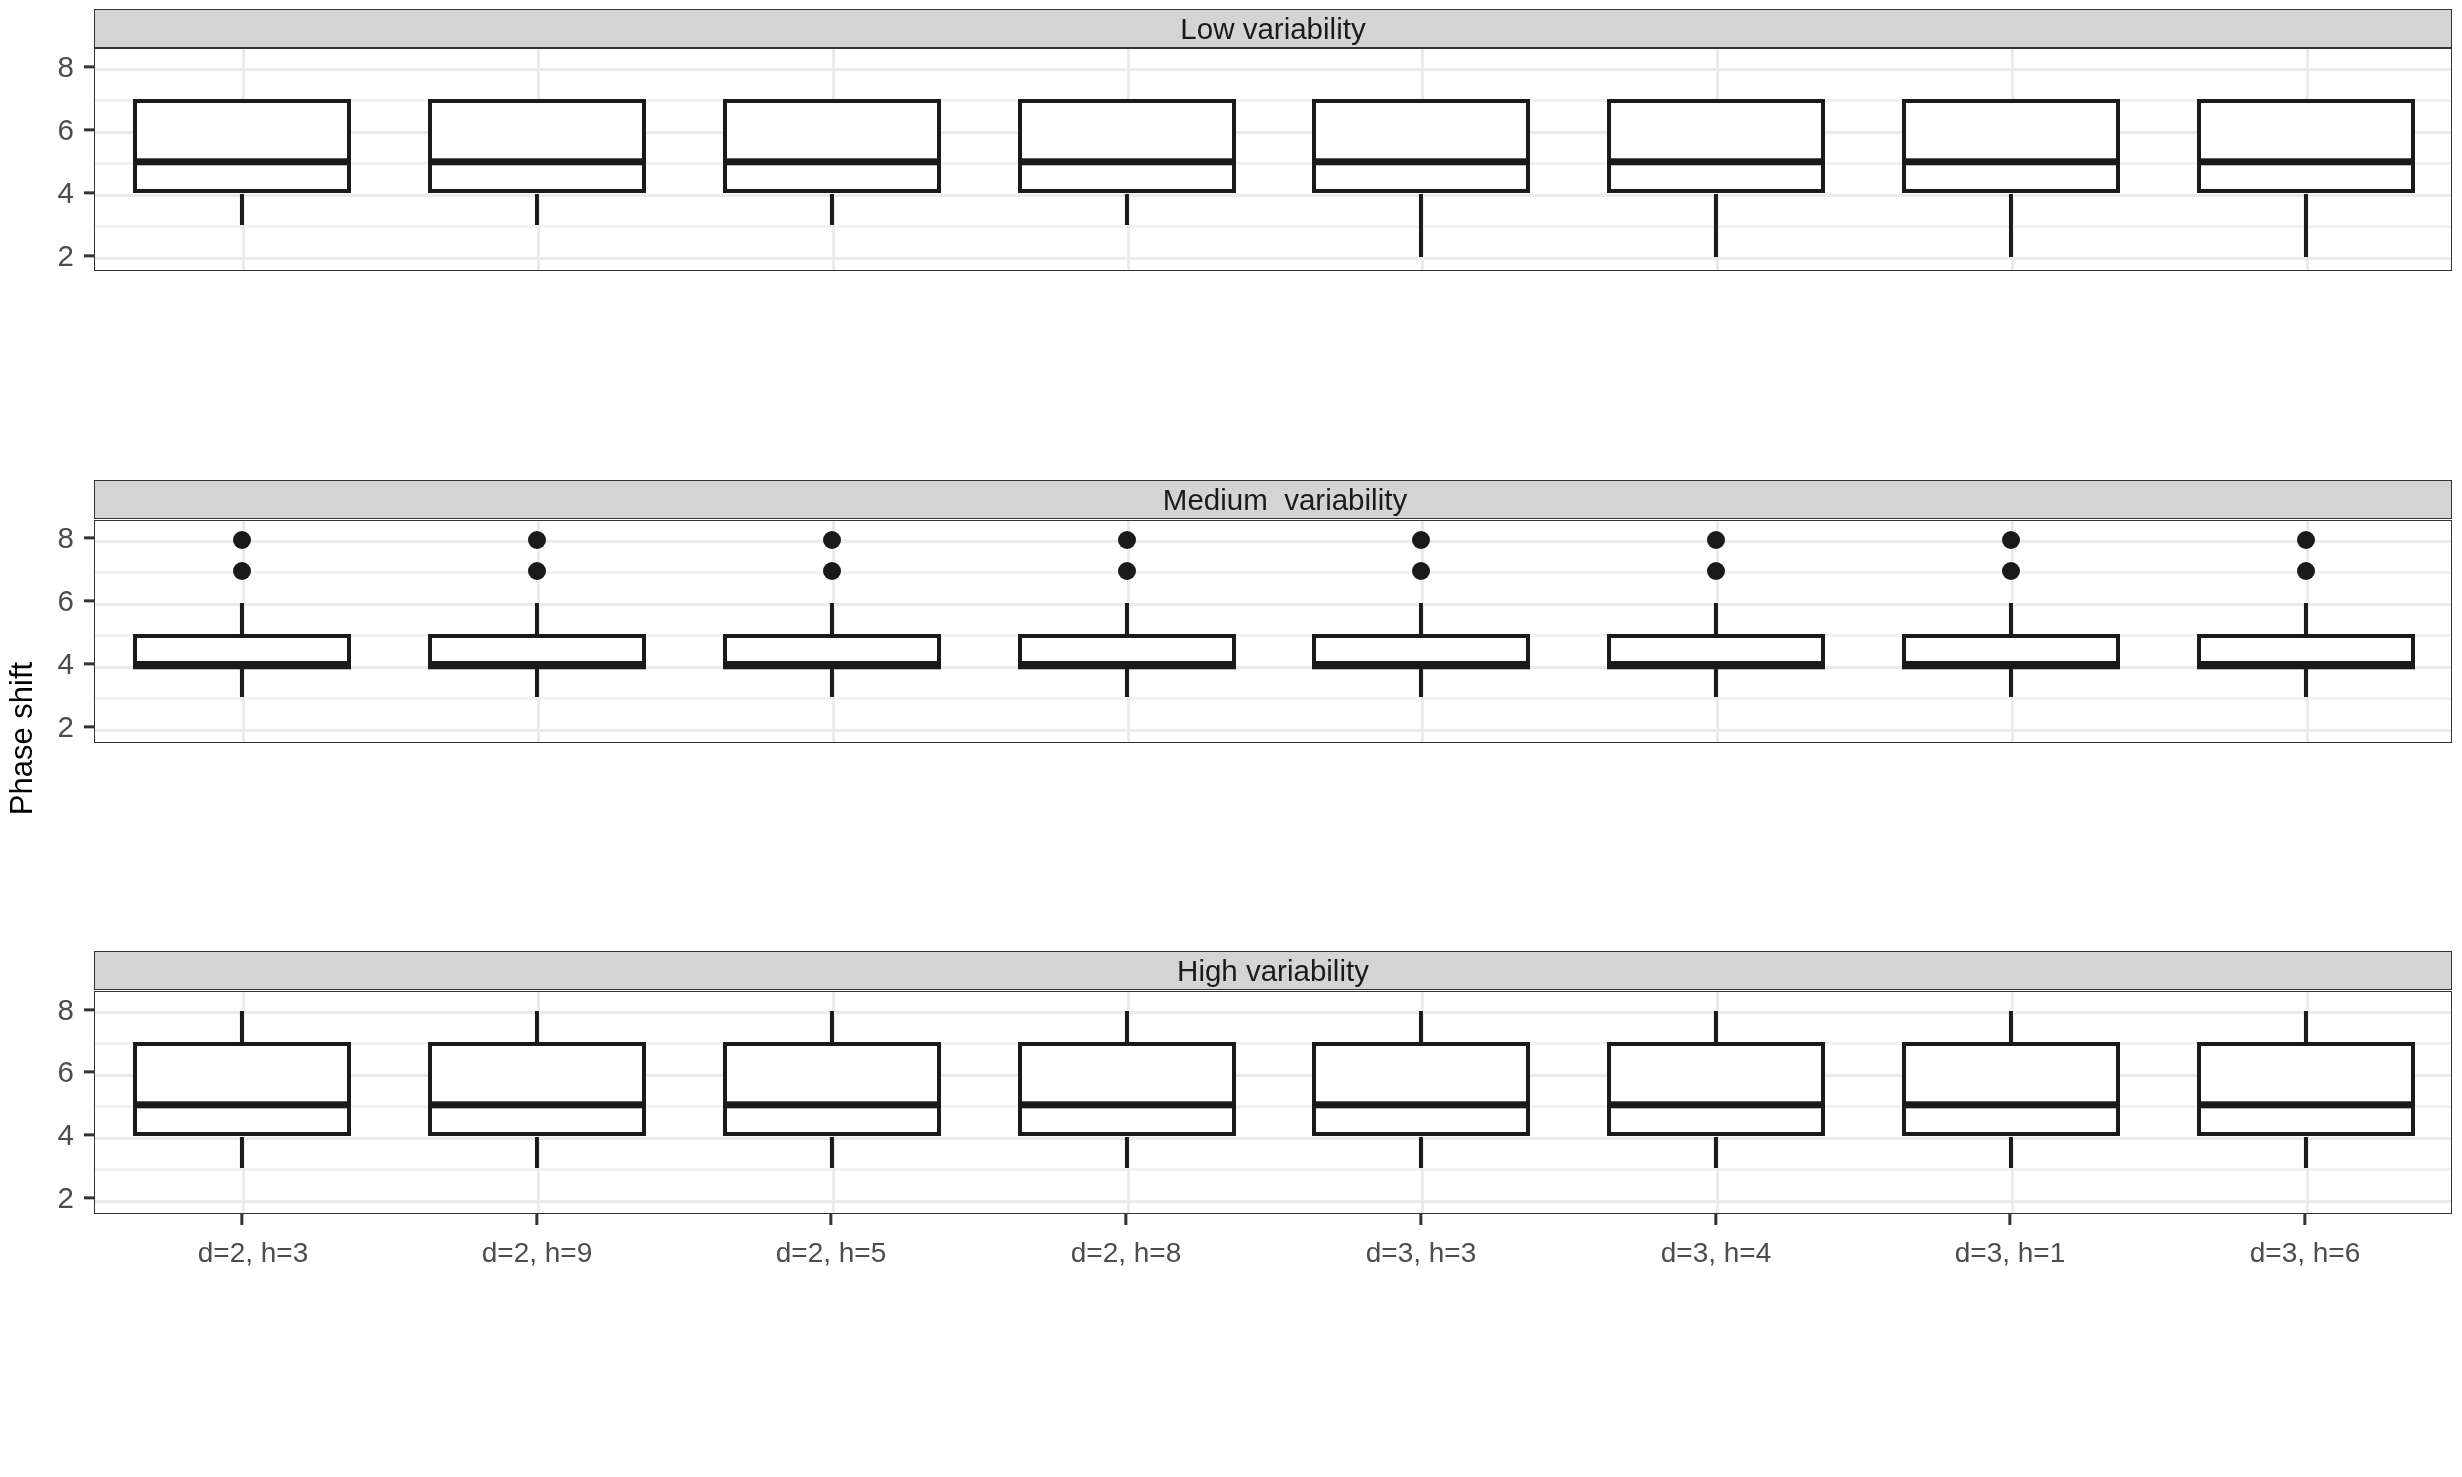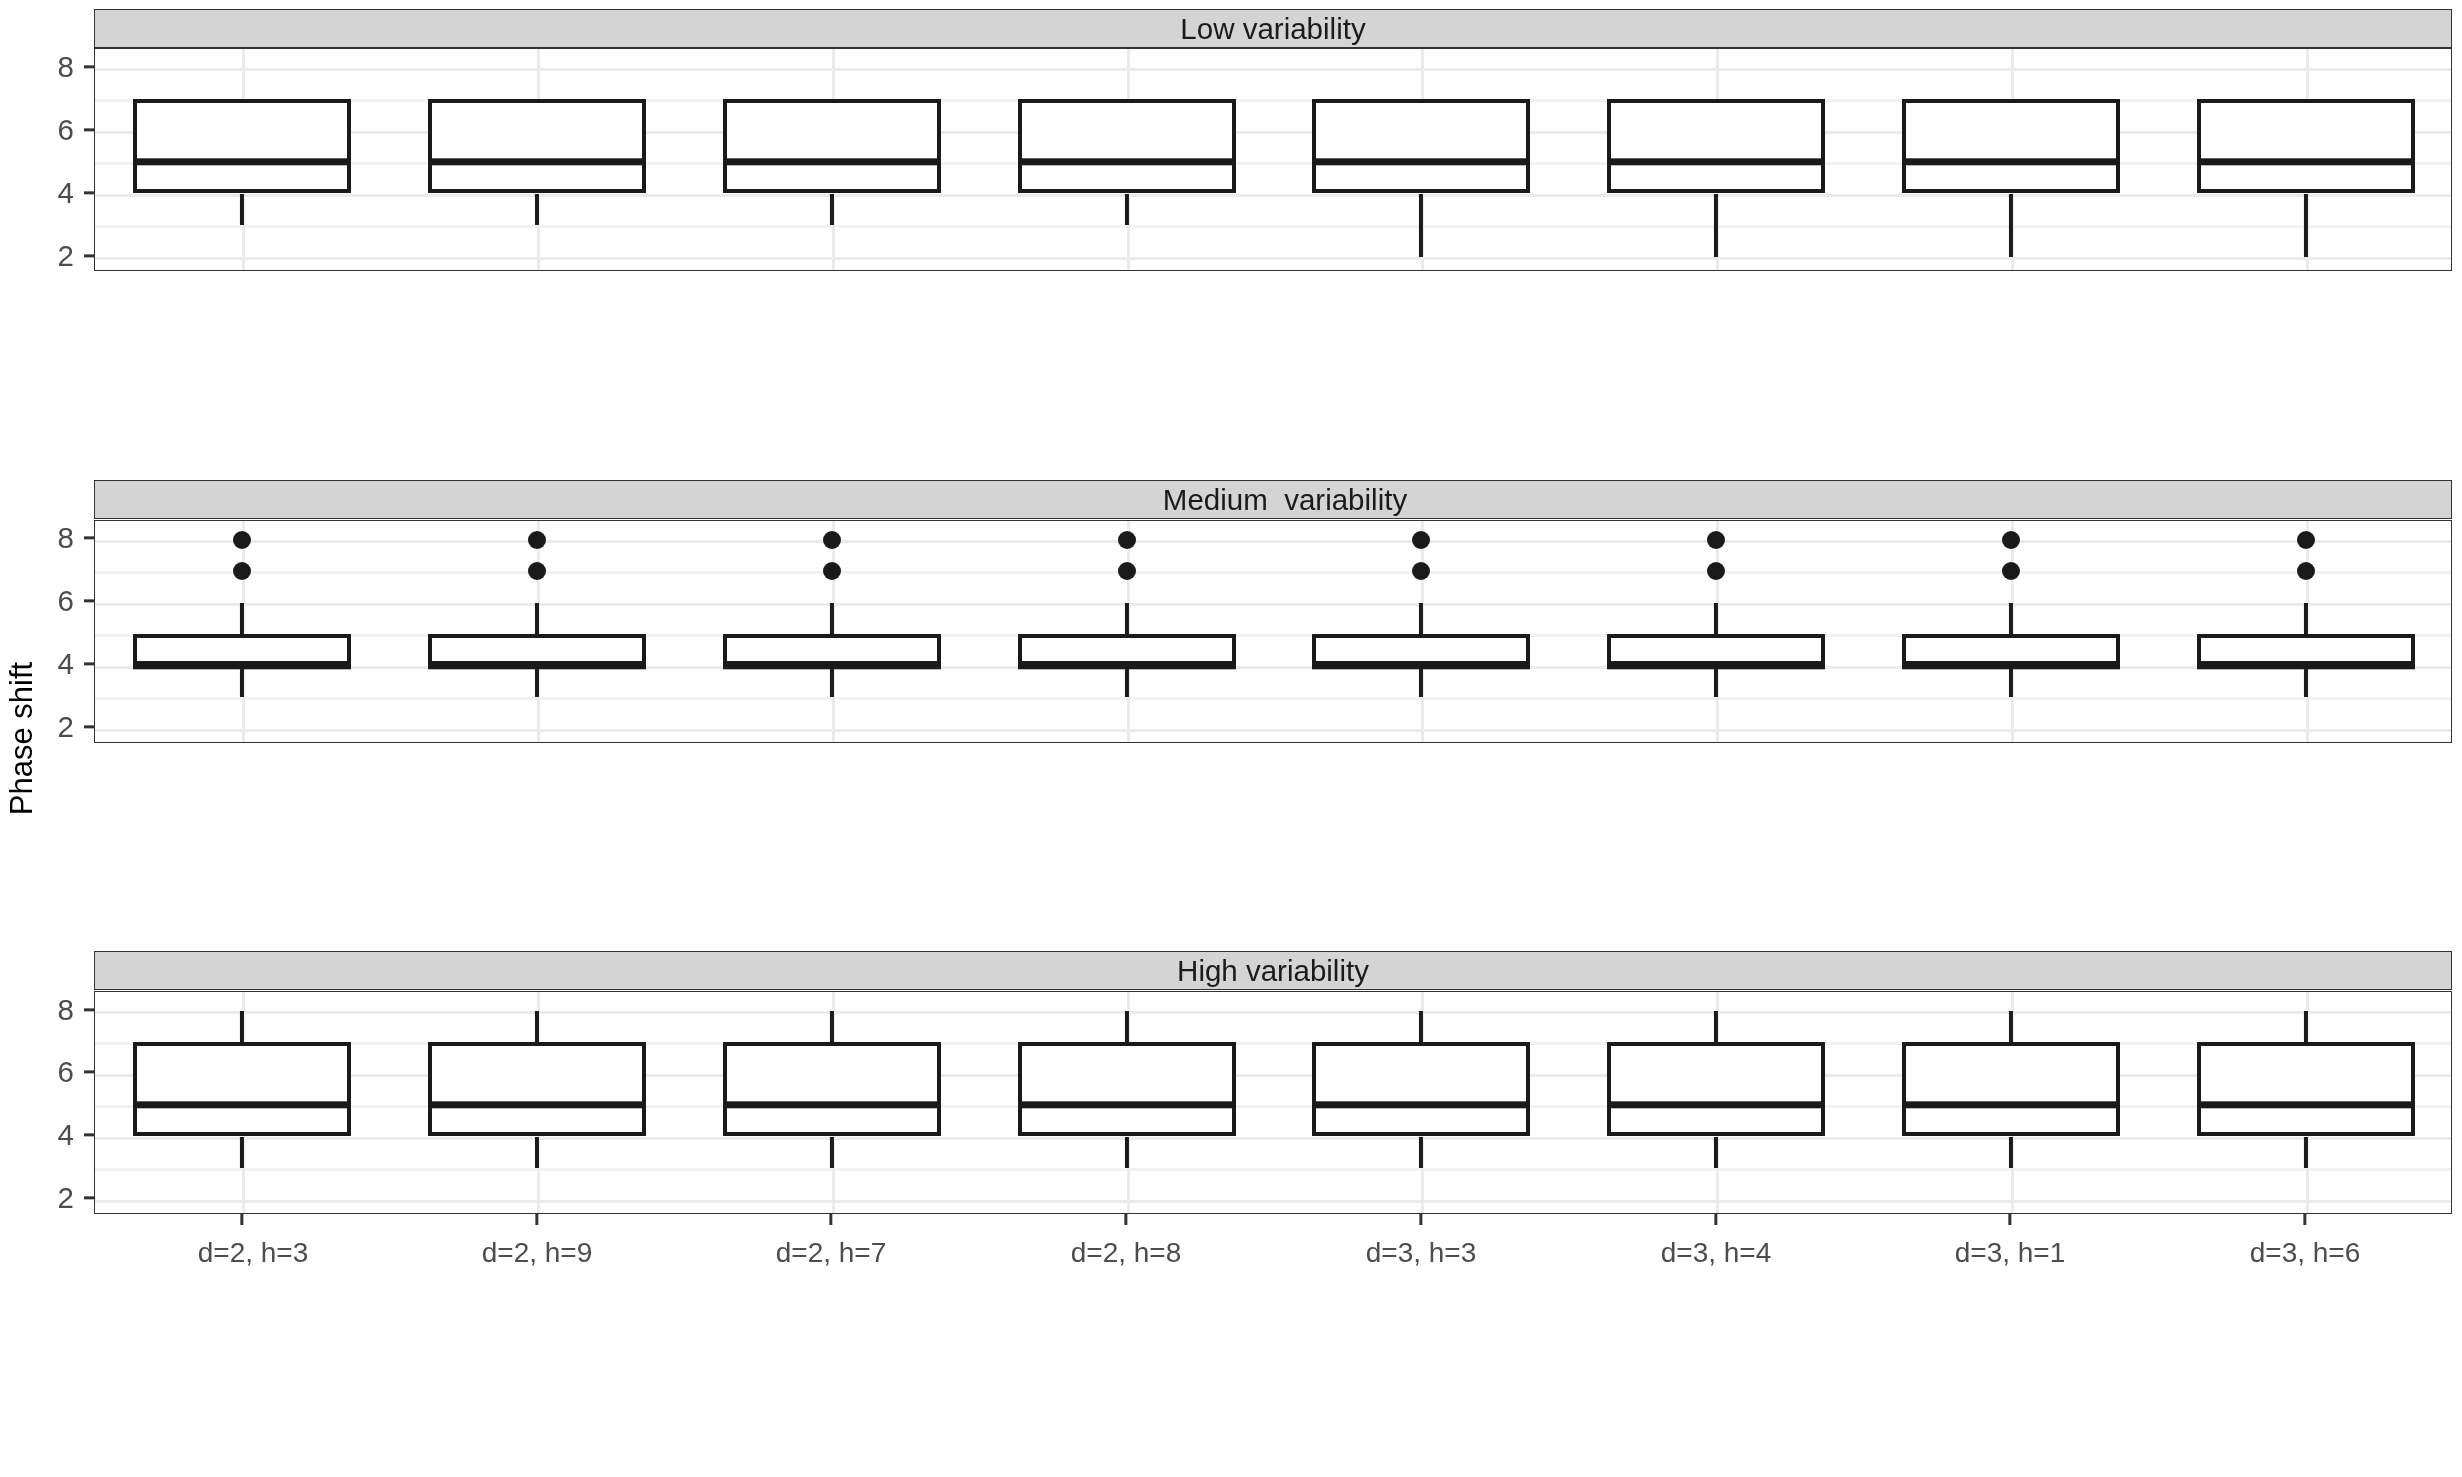--- a/index.html
+++ b/index.html
@@ -323,21 +323,21 @@
       <div class="ytick-mark" style="left: 84px; top: 1010px;"></div>
       <div class="ytick-label" style="left: -8.2px; width: 82px; top: 1010px;">8</div>
     </div>
 
   <div id="xaxis-root">
       <div class="xtick-mark" style="left: 242px; top: 1214px;"></div>
       <div class="xtick-label" style="left: 242px; top: 1237px; margin-left: 11px;">d=2, h=3</div>
       <div class="xtick-mark" style="left: 537px; top: 1214px;"></div>
       <div class="xtick-label" style="left: 537px; top: 1237px;">d=2, h=9</div>
       <div class="xtick-mark" style="left: 831px; top: 1214px;"></div>
-      <div class="xtick-label" style="left: 831px; top: 1237px;">d=2, h=7</div>
+      <div class="xtick-label" style="left: 831px; top: 1237px;">d=2, h=5</div>
       <div class="xtick-mark" style="left: 1126px; top: 1214px;"></div>
       <div class="xtick-label" style="left: 1126px; top: 1237px;">d=2, h=8</div>
       <div class="xtick-mark" style="left: 1421px; top: 1214px;"></div>
       <div class="xtick-label" style="left: 1421px; top: 1237px;">d=3, h=3</div>
       <div class="xtick-mark" style="left: 1716px; top: 1214px;"></div>
       <div class="xtick-label" style="left: 1716px; top: 1237px;">d=3, h=4</div>
       <div class="xtick-mark" style="left: 2010px; top: 1214px;"></div>
       <div class="xtick-label" style="left: 2010px; top: 1237px;">d=3, h=1</div>
       <div class="xtick-mark" style="left: 2305px; top: 1214px;"></div>
       <div class="xtick-label" style="left: 2305px; top: 1237px;">d=3, h=6</div>

